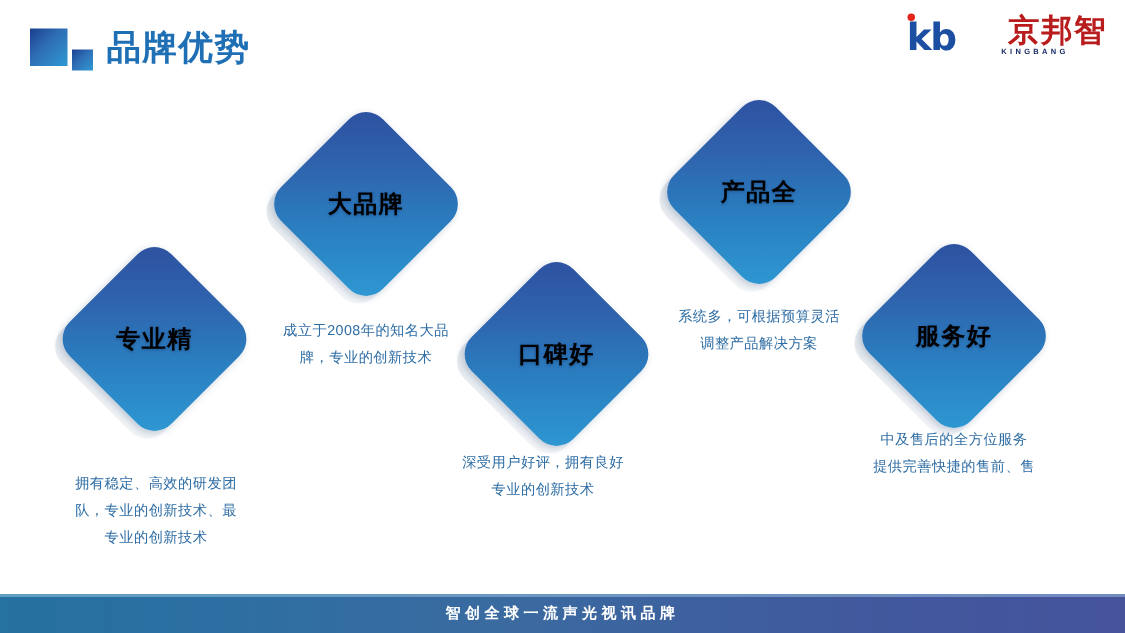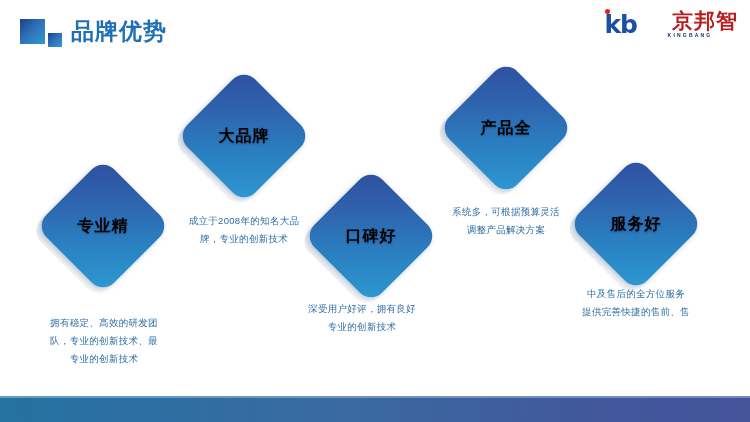--- a/index.html
+++ b/index.html
@@ -191,15 +191,16 @@
       <div class="diamond-label">服务好</div>
     </div>
   </div>
   <div class="desc" style="left:552px; top:285px; width:168px;">
     <div>中及售后的全方位服务</div>
     <div>提供完善快捷的售前、售</div>
   </div>
 
   <div id="footer">
     <div id="footer-top-line"></div>
+    <div id="footer-text">智创全球一流声光视讯品牌</div>
   </div>
 
 </div>
 
 </body></html>

